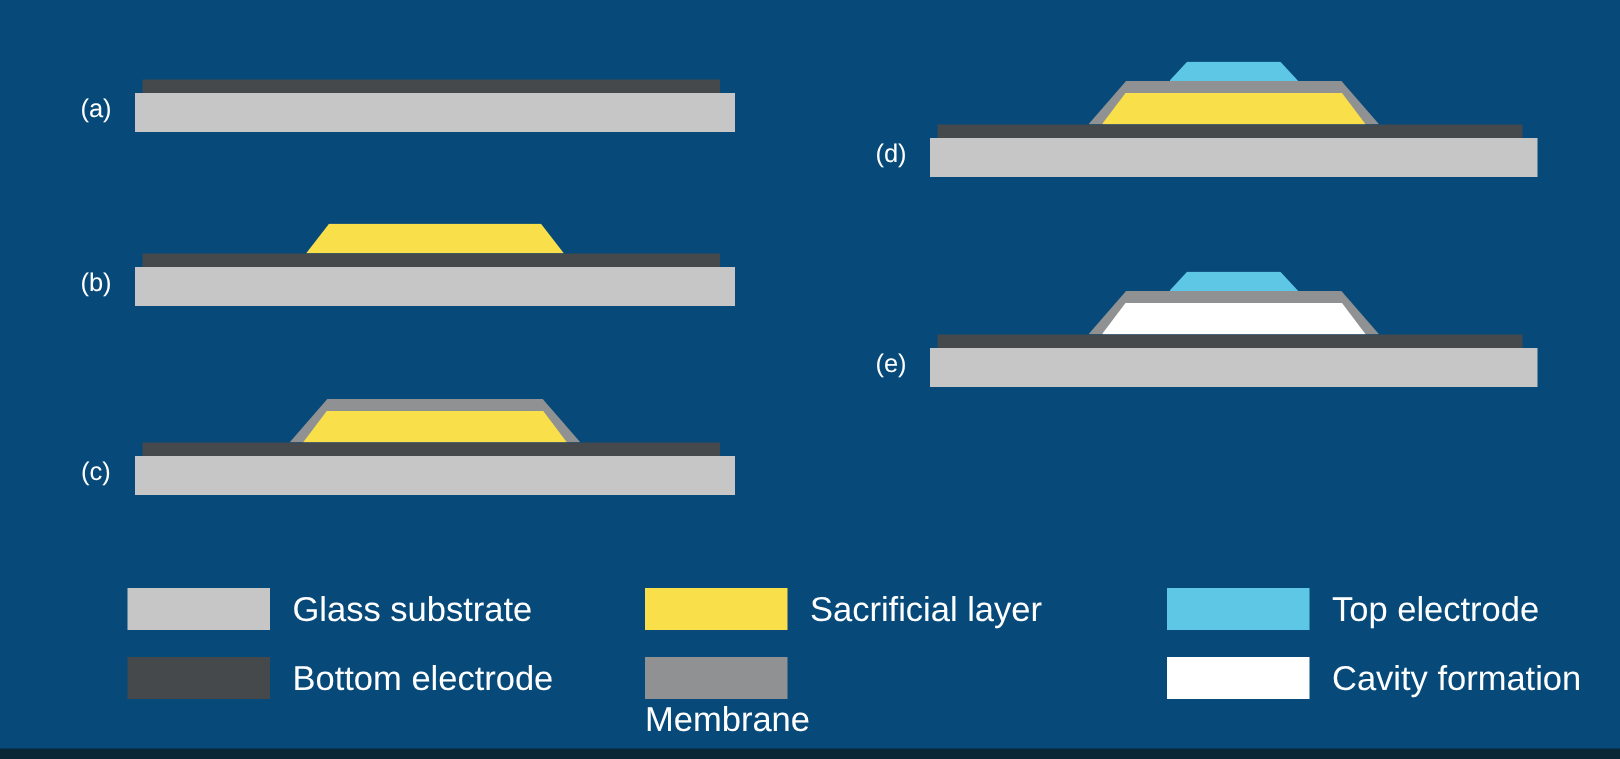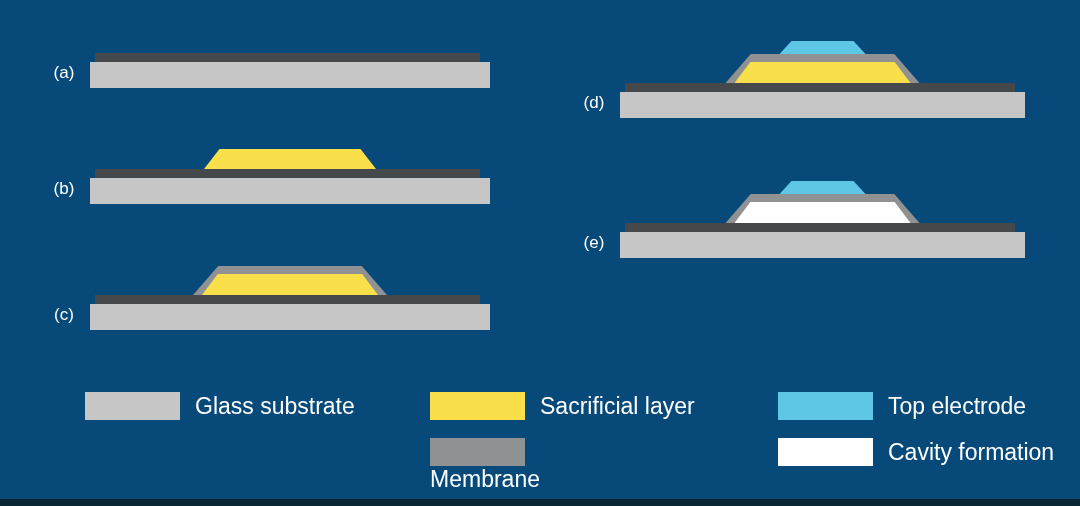--- a/index.html
+++ b/index.html
@@ -105,20 +105,24 @@
     <div class="layer belectrode" style="background: rgb(70, 73, 76);"></div>
     <div class="layer membrane" style="background: rgb(143, 145, 146);"></div>
     <div class="layer inner" style="background: rgb(255, 255, 255);"></div>
     <div class="layer telectrode" style="background: rgb(94, 199, 230);"></div>
   </div>
 
   <div class="legend-item" id="leg-0">
     <div class="swatch" style="background: rgb(198, 198, 198);"></div>
     <span class="legend-label">Glass substrate</span>
   </div>
+  <div class="legend-item" id="leg-1">
+    <div class="swatch" style="background: rgb(70, 73, 76);"></div>
+    <span class="legend-label">Bottom electrode</span>
+  </div>
   <div class="legend-item" id="leg-2">
     <div class="swatch" style="background: rgb(249, 224, 74);"></div>
     <span class="legend-label">Sacrificial layer</span>
   </div>
   <div class="legend-item" id="leg-3">
     <div class="swatch" style="background: rgb(143, 145, 146);"></div>
     <span class="legend-label">Membrane</span>
   </div>
   <div class="legend-item" id="leg-4">
     <div class="swatch" style="background: rgb(94, 199, 230);"></div>

